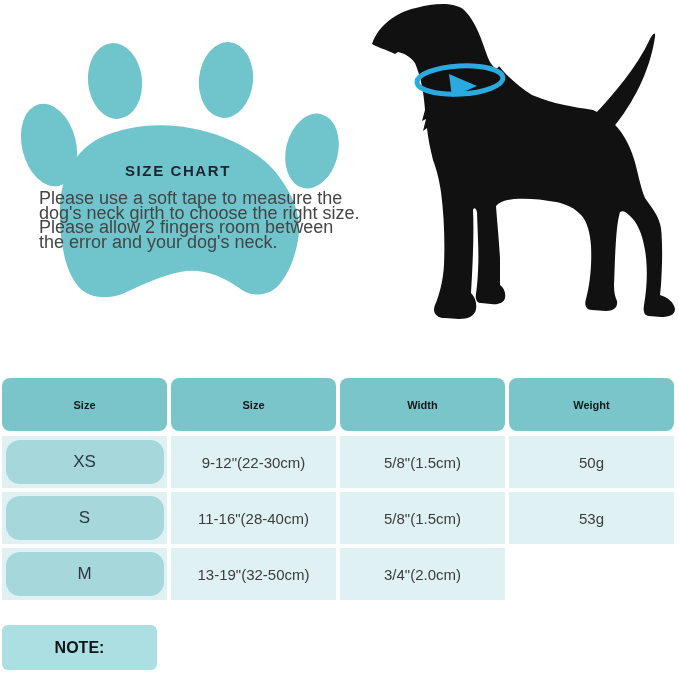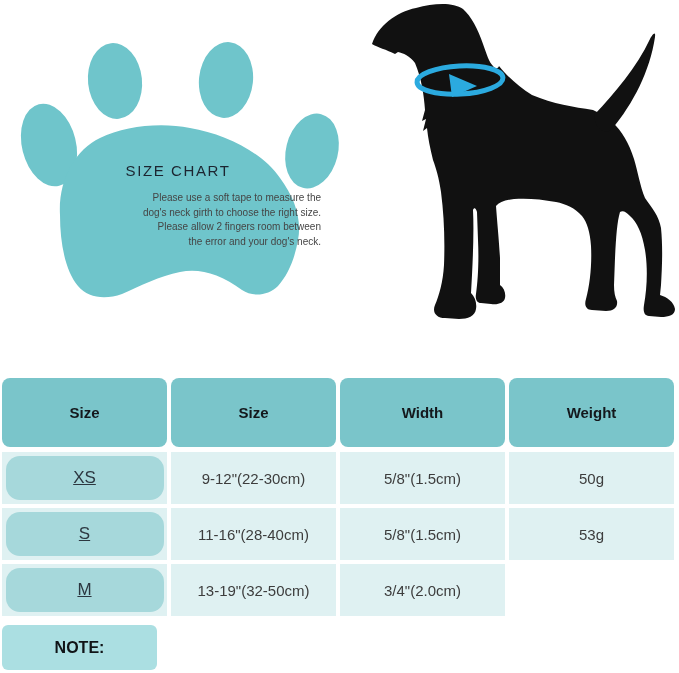--- a/index.html
+++ b/index.html
@@ -3,46 +3,46 @@
 <meta charset="utf-8">
 <style>
   html,body{margin:0;padding:0;background:#fff;}
   .canvas{
     position:relative;width:679px;height:673px;background:#ffffff;
     font-family:"Liberation Sans", sans-serif;overflow:hidden;
   }
   .graphic{position:absolute;left:0;top:0;}
   .paw-title{
     position:absolute;left:78px;top:162px;width:200px;text-align:center;
-    font-size:15px;font-weight:normal;letter-spacing:1.6px;color:#1c2530;
+    font-size:15px;font-weight:bold;letter-spacing:1.6px;color:#1c2530;
   }
   .paw-desc{
-    position:absolute;left:59px;top:191px;width:262px;text-align:right;
-    font-size:10px;line-height:14.6px;color:#454545;
+    position:absolute;left:39px;top:191px;width:262px;text-align:left;
+    font-size:18px;line-height:14.6px;color:#454545;
   }
   .paw-desc div{white-space:nowrap;}
   
   .size-table{position:absolute;left:2px;top:378px;width:675px;}
   .t-row{display:flex;gap:4px;}
   .t-head .cell{
-    width:165px;height:69px;background:#7AC5CA;border-radius:8px;
+    width:165px;height:53px;background:#7AC5CA;border-radius:8px;
     display:flex;align-items:center;justify-content:center;
-    font-size:15px;font-weight:bold;color:#14181c;
+    font-size:11px;font-weight:bold;color:#14181c;
   }
   .t-data{margin-top:5px;}
   .t-data .cell{
     width:165px;height:52px;background:#DFF1F2;
     display:flex;align-items:center;justify-content:center;
     font-size:15px;color:#3d3d3d;
   }
   .t-data + .t-data{margin-top:4px;}
   .size-badge{
     width:158px;height:44px;border-radius:14px;background:#A6D8DB;
     display:flex;align-items:center;justify-content:center;
-    font-size:17px;color:#2c3740;text-decoration:underline;
+    font-size:17px;color:#2c3740;
   }
   
   .note-row{position:absolute;left:2px;top:625px;width:675px;display:flex;align-items:center;}
   .note-badge{
     width:155px;height:45px;border-radius:6px;background:#ABDFE2;
     display:flex;align-items:center;justify-content:center;
     font-size:16px;font-weight:bold;color:#101417;flex:0 0 auto;
   }
   .note-text{margin-left:22px;font-size:15.5px;color:#3b3b3b;}
 </style>

